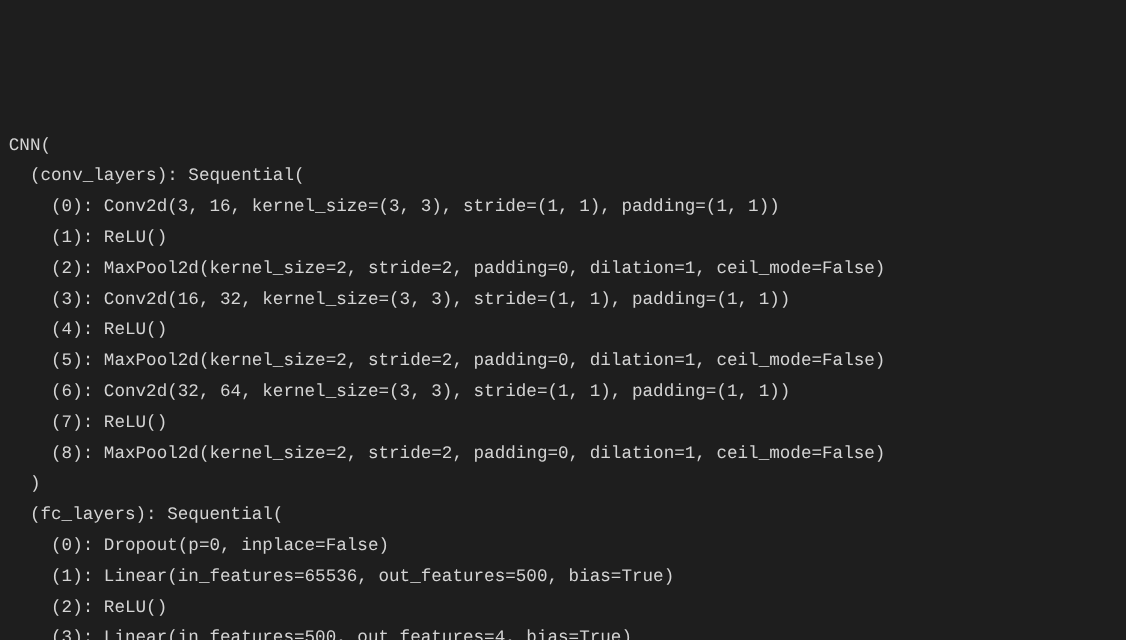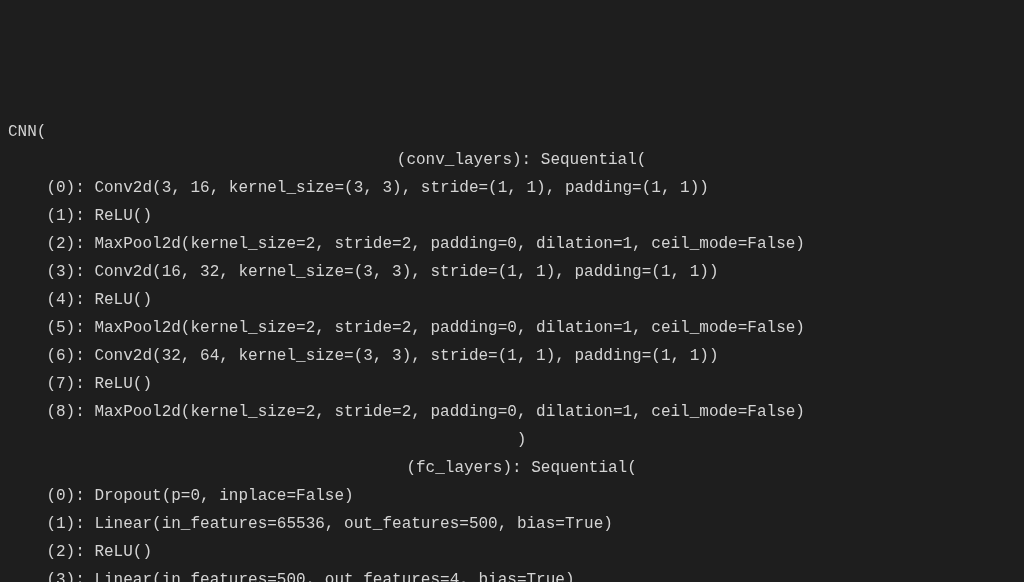--- a/index.html
+++ b/index.html
@@ -17,21 +17,20 @@
       width: 1024px;
       height: 582px;
       overflow: hidden;
       white-space: pre;
     }
     .line {
       display: block;
     }
     .indent-1 {
       padding-left: 2ch;
-      text-align: center;
     }
     .indent-2 {
       padding-left: 4ch;
     }
   </style>
 </head>
 <body>
 
 
 

